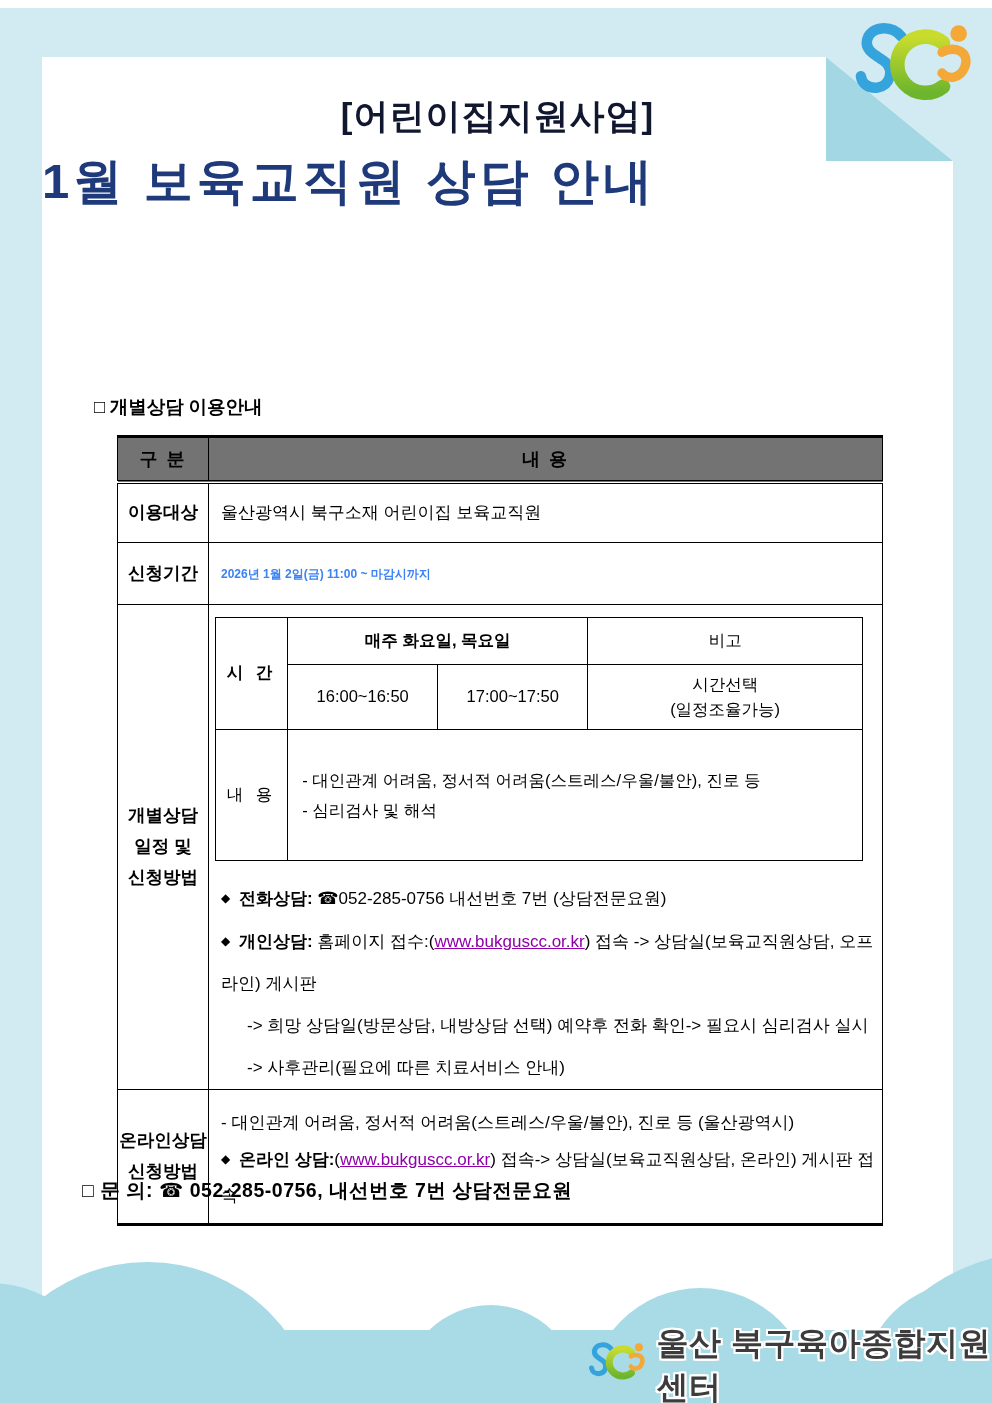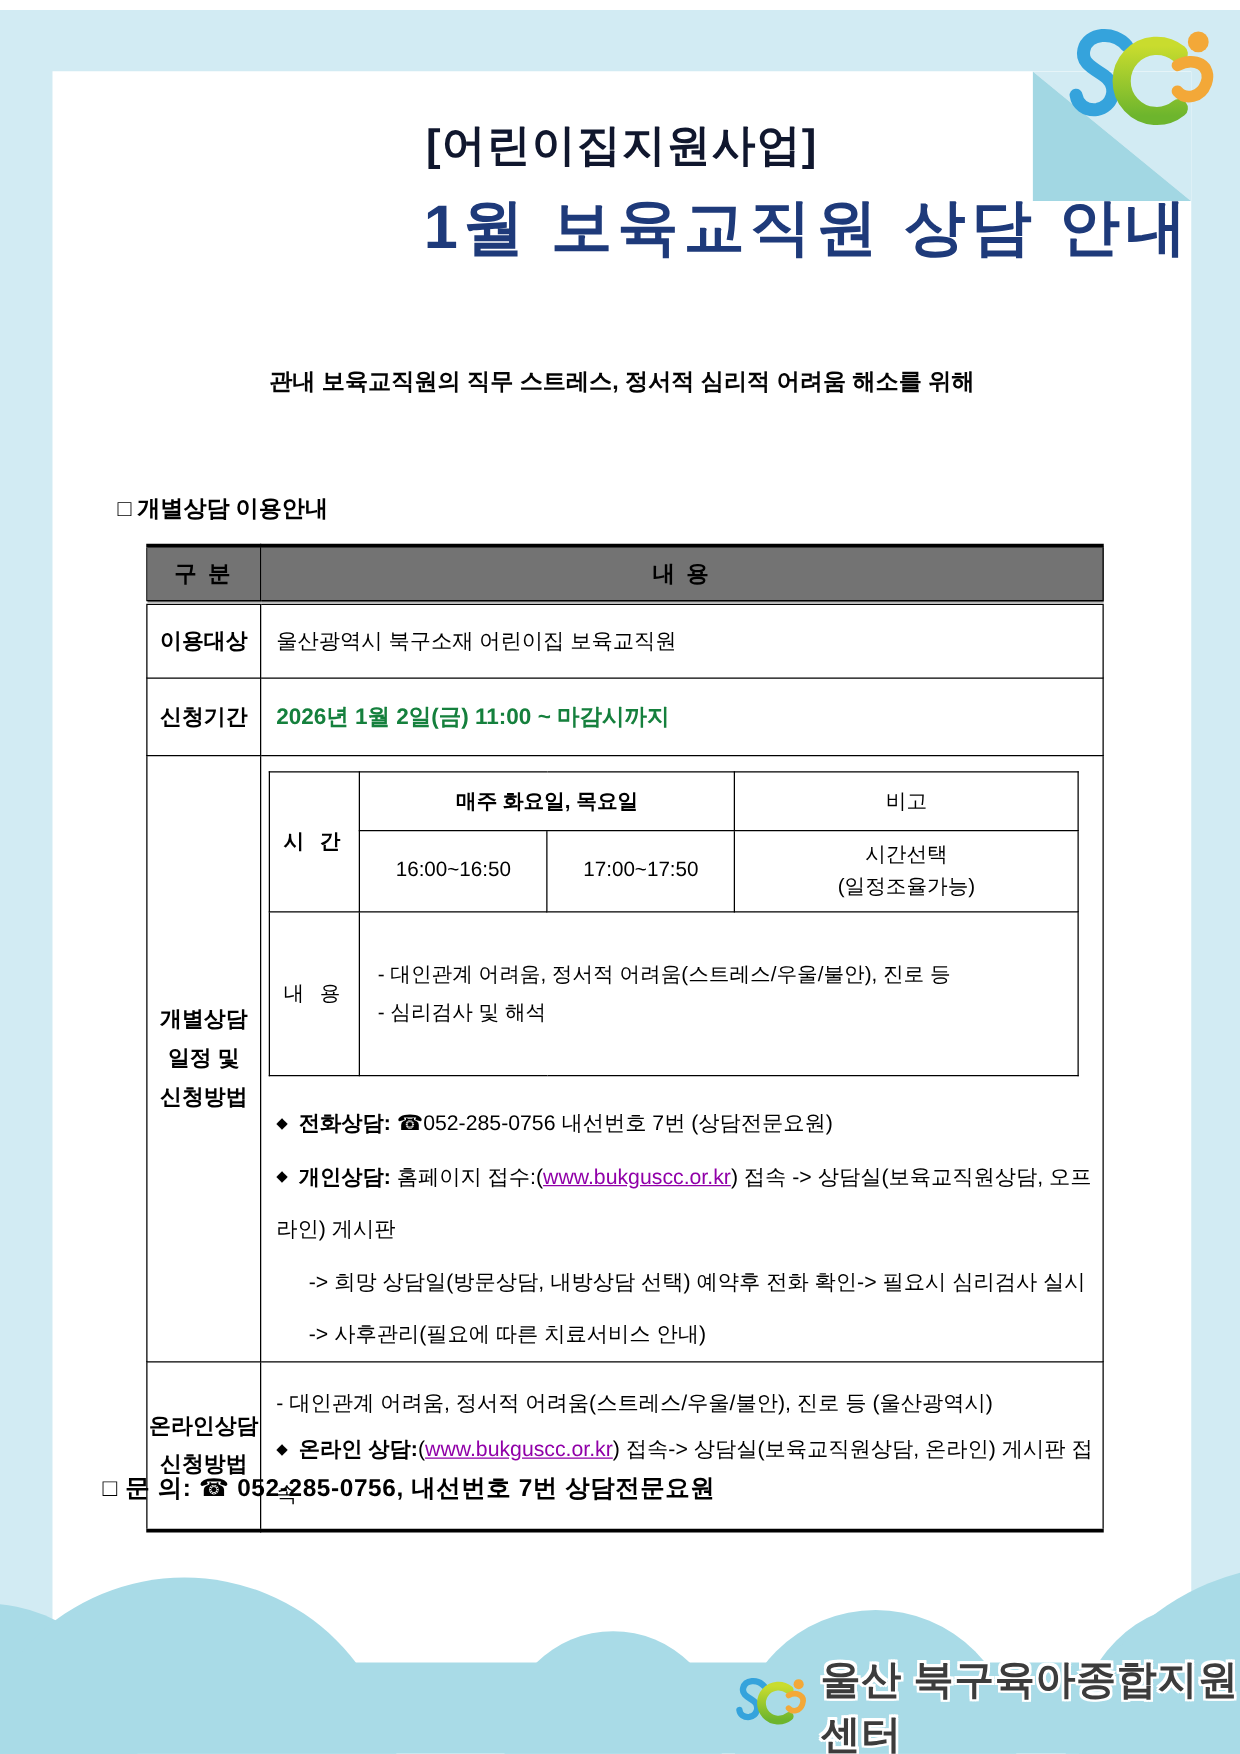--- a/index.html
+++ b/index.html
@@ -14,36 +14,36 @@
 
   
   .fold{position:absolute;left:826px;top:57px;width:127px;height:104px;}
   .fold .light{position:absolute;inset:0;background:#d2ebf3;clip-path:polygon(0 0,100% 0,100% 100%);}
   .fold .dark{position:absolute;inset:0;background:#a2d7e3;clip-path:polygon(0 0,100% 100%,0 100%);}
 
   .logo-top{position:absolute;left:852px;top:20px;width:128px;height:104px;}
 
   .program-tag{position:absolute;left:0;top:36px;width:100%;text-align:center;
     font-size:35px;font-weight:900;color:#10172e;letter-spacing:1px;}
-  .main-title{position:absolute;left:0;top:92px;width:100%;text-align:right;
+  .main-title{position:absolute;left:0;top:92px;width:100%;text-align:left;
     font-size:49px;font-weight:900;color:#1e3a7a;letter-spacing:4px;}
   .intro{position:absolute;left:0;top:228px;width:100%;text-align:center;
     font-size:18.5px;font-weight:700;line-height:39px;color:#050505;}
   .section-heading{position:absolute;left:52px;top:337px;font-size:18.5px;font-weight:700;font-family:Liberation Serif, serif;}
 
   table.main{position:absolute;left:75px;top:378px;width:766px;border-collapse:collapse;
     border-top:3px solid #000;border-bottom:3px solid #000;border-left:1px solid #000;border-right:1px solid #000;}
   table.main td{border:1px solid #000;vertical-align:middle;}
   table.main td.hd{background:#737373;border-bottom:4px double #000;height:40px;
     text-align:center;font-weight:700;font-size:18px;letter-spacing:2px;}
   td.rowlabel{width:88px;text-align:center;font-weight:700;font-size:17.5px;line-height:31px;}
   td.cell{padding-left:12px;font-size:17px;}
   .row-target{height:60px;}
   .row-period{height:62px;}
-  .period-text{color:#15803d;font-weight:700;font-size:18px;}
+  .period-text{color:#3b82f6;font-weight:700;font-size:12px;}
   .row-individual{height:422px;}
   .row-online{height:135px;}
   td.bigcell{vertical-align:top;padding:0;}
 
   table.inner{width:648px;border-collapse:collapse;margin:12px 0 0 6px;}
   table.inner td{border:1.5px solid #000;text-align:center;font-size:16.5px;vertical-align:middle;}
   .in-timelabel{width:70px;font-weight:600;letter-spacing:4px;}
   .in-days{height:44px;font-weight:700;font-size:17px;}
   .in-note-h{width:276px;}
   .in-slot{width:148px;height:62px;margin-top:24px;}
@@ -75,21 +75,20 @@
 <body>
 
 <div class="top-strip"></div>
 
 <div class="page">
 
   <div class="program-tag">[어린이집지원사업]</div>
   <div class="main-title">1월 보육교직원 상담 안내</div>
 
   <div class="intro">
-    <div>관내 보육교직원의 직무 스트레스, 정서적 심리적 어려움 해소를 위해</div>
   </div>
 
   <div class="section-heading">□ 개별상담 이용안내</div>
 
   <table class="main">
     <tbody>
         <tr>
       <td class="hd" style="width:88px;">구 분</td>
       <td class="hd">내 용</td>
     </tr>

